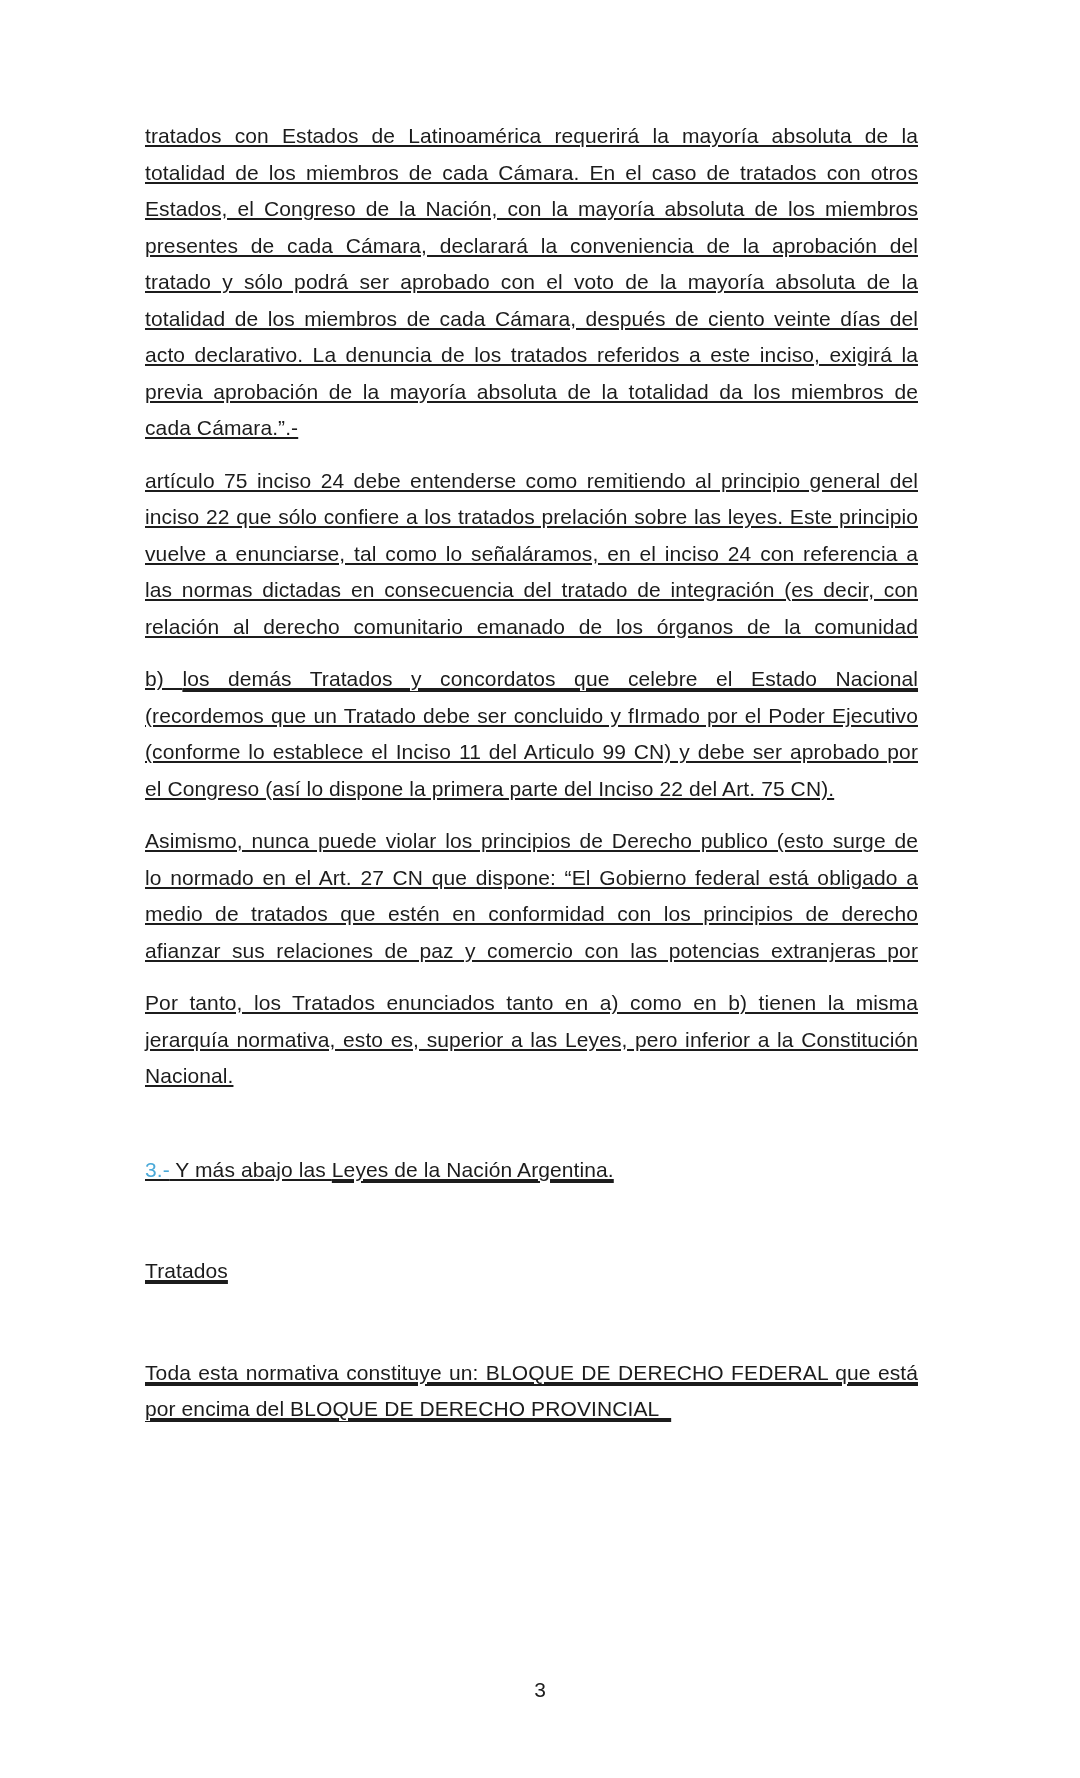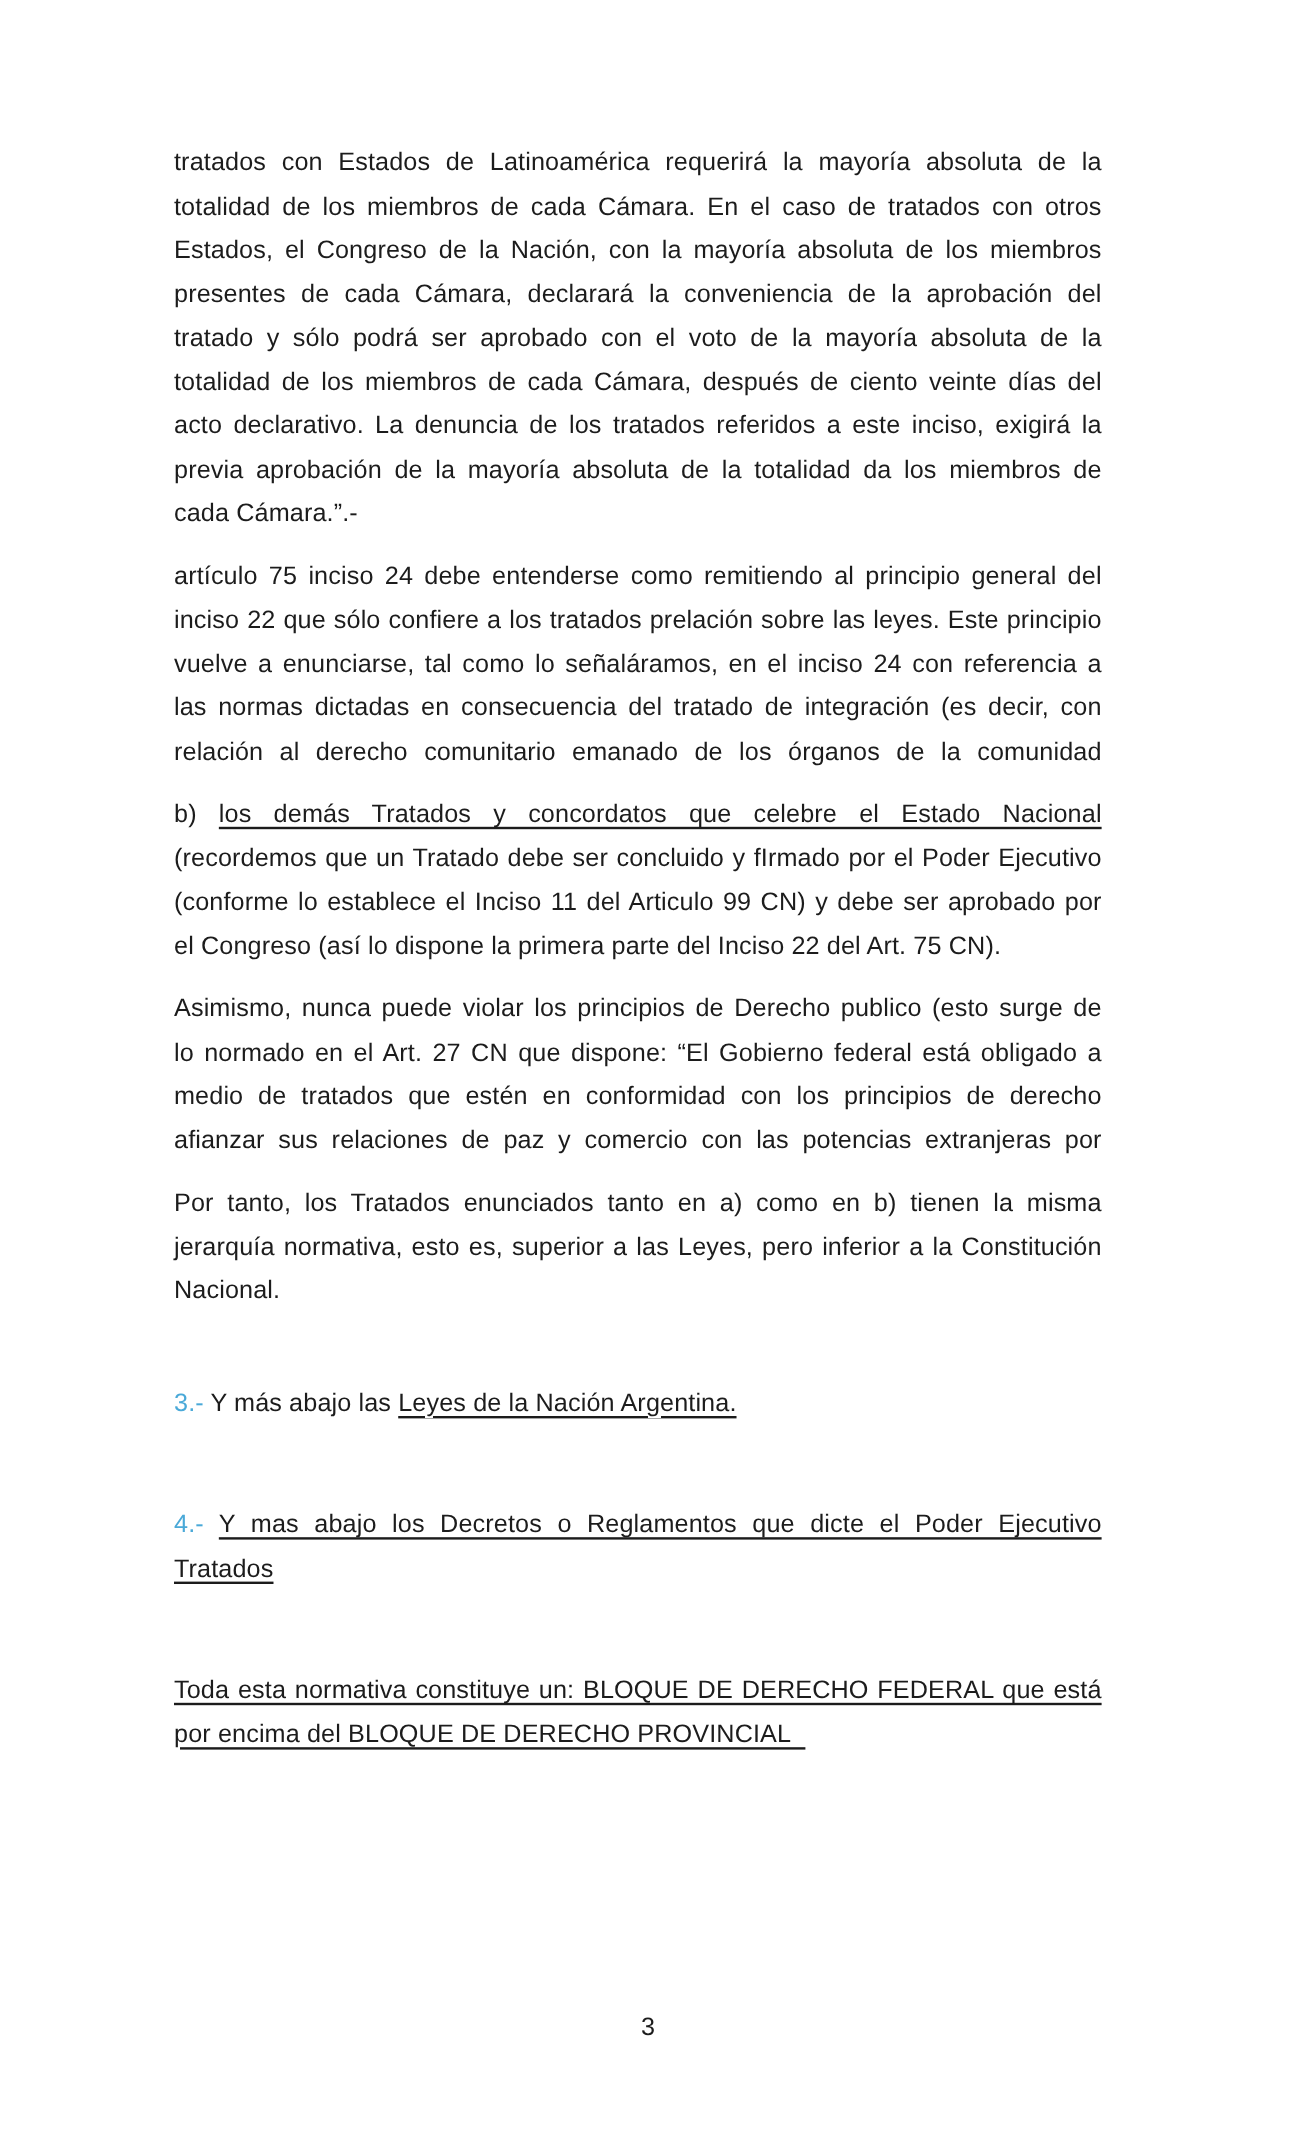--- a/index.html
+++ b/index.html
@@ -12,21 +12,21 @@
     position: relative;
     width: 1080px;
     height: 1778px;
     background: #ffffff;
     box-sizing: border-box;
     padding: 118px 162px 0 145px;
     overflow: hidden;
     font-family: "Liberation Sans", "DejaVu Sans", sans-serif;
     color: var(--text-color, #1c1c1c);
   }
-  .doc-body { width: 100%; }
+  .doc-body { width: 100%; text-decoration: underline; }
   .para { margin: 0 0 16px 0; }
   .para-s3 { margin-top: 57px; }
   .para-s4 { margin-top: 65px; }
   .para-final { margin-top: 65px; }
   .line {
     font-size: 21px;
     line-height: 36.5px;
     text-align: justify;
     text-align-last: justify;
     letter-spacing: 0.1px;
@@ -90,21 +90,20 @@
       </div>
       <div class="para para-p5">
         <div class="line"><span class="seg-plain">Por tanto, los Tratados enunciados tanto en a) como en b) tienen la misma</span></div>
         <div class="line"><span class="seg-plain">jerarquía normativa, esto es, superior a las Leyes, pero inferior a la Constitución</span></div>
         <div class="line last"><span class="seg-plain">Nacional.</span></div>
       </div>
       <div class="para para-s3">
         <div class="line last"><span class="seg-num">3.-</span><span class="seg-plain"> Y más abajo las </span><span class="seg-u">Leyes de la Nación Argentina.</span></div>
       </div>
       <div class="para para-s4">
-        <div class="line"><span class="seg-num">4.-</span><span class="seg-plain"> </span><span class="seg-u">Y mas abajo los Decretos o Reglamentos que dicte el Poder Ejecutivo</span></div>
         <div class="line last"><span class="seg-u">Tratados</span></div>
       </div>
       <div class="para para-final">
         <div class="line"><span class="seg-u">Toda esta normativa constituye un: BLOQUE DE DERECHO FEDERAL que está</span></div>
         <div class="line last"><span class="seg-u">por encima del BLOQUE DE DERECHO PROVINCIAL&nbsp;&nbsp;</span></div>
       </div>
     </div>
   <div class="footer">
     <span>3</span>
   </div>

